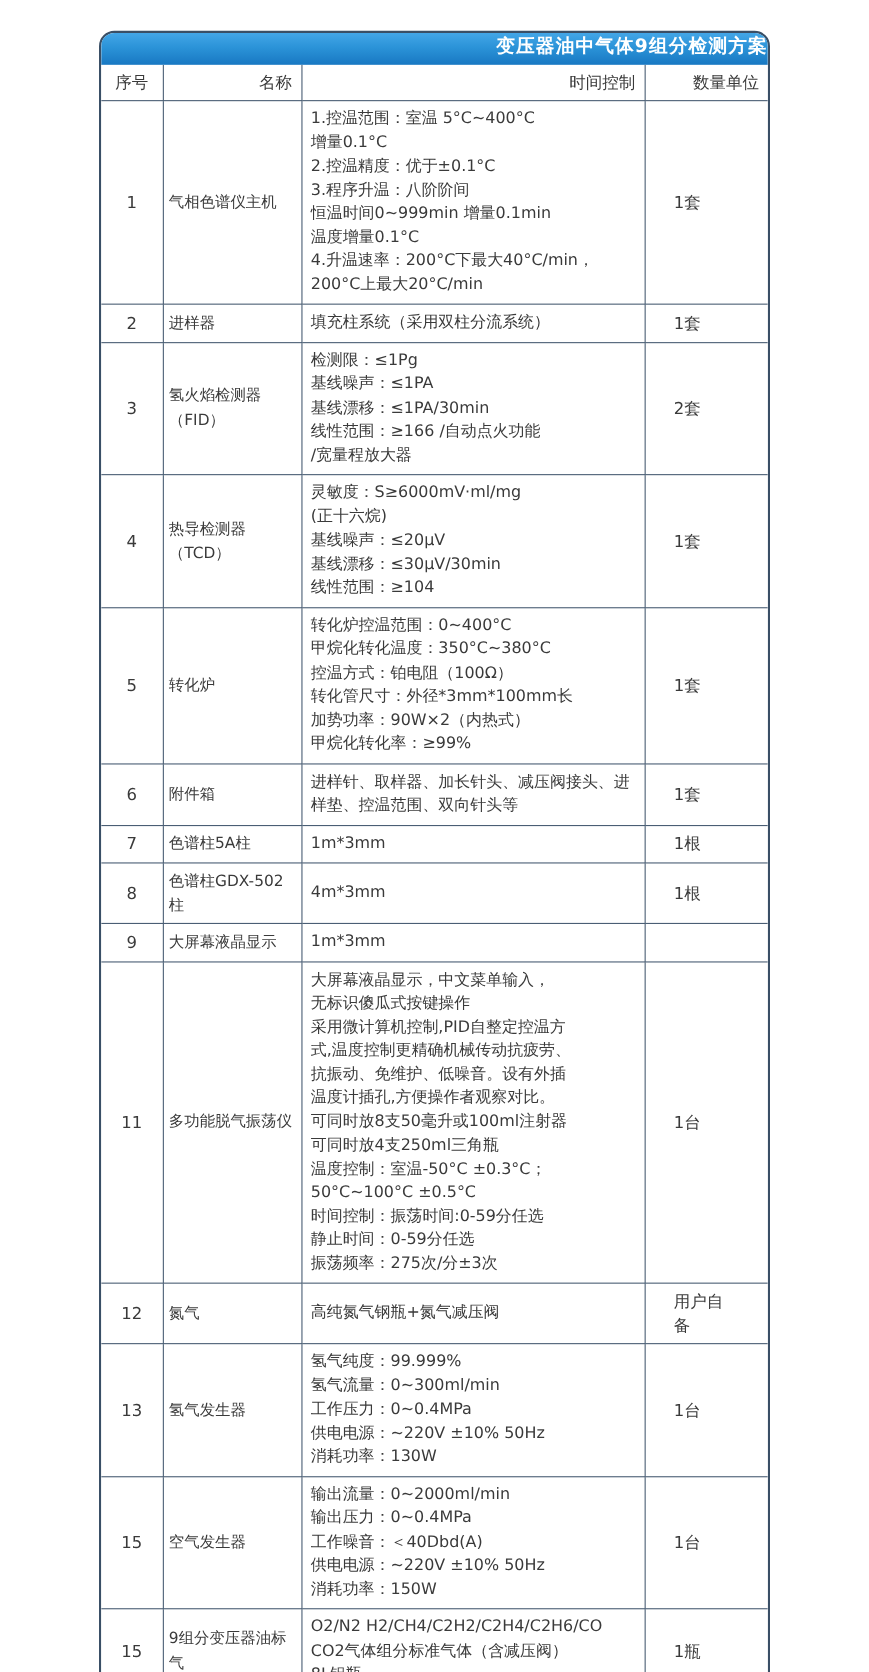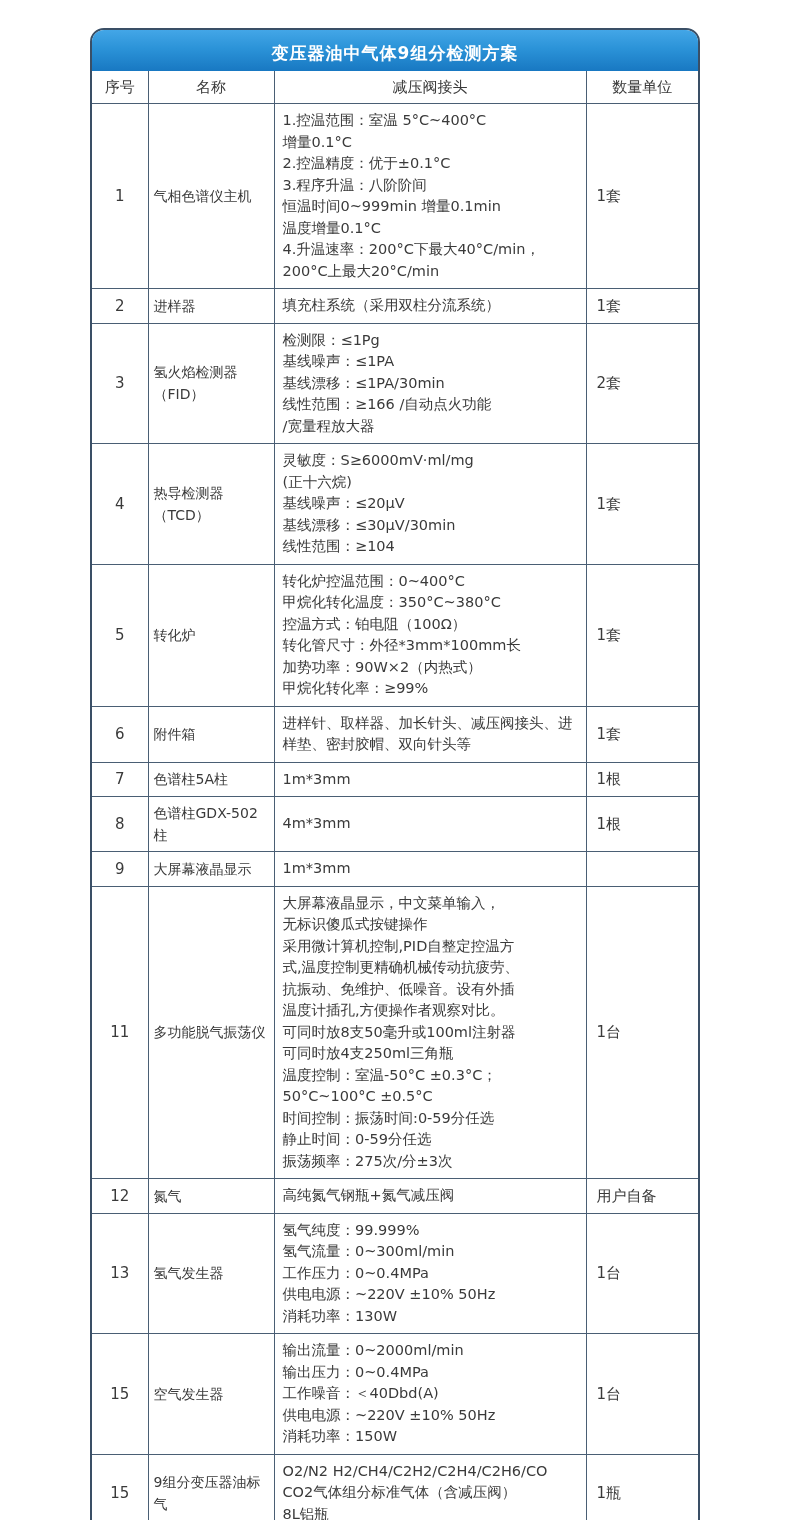--- a/index.html
+++ b/index.html
@@ -22,22 +22,22 @@
     border: 2px solid #3a4f66;
     border-radius: 14px;
     overflow: hidden;
     background: #ffffff;
   }
   .title-band {
     background: linear-gradient(180deg, #43a6e7 0%, #2b93d8 45%, #1878c2 100%);
     color: #ffffff;
     font-size: 17px;
     font-weight: bold;
-    text-align: center;
-    padding: 12px 0 6px 0;
+    text-align: right;
+    padding: 0 0 6px 0;
     letter-spacing: 1px;
   }
   table.spec-table {
     width: 100%;
     border-collapse: collapse;
     border-style: hidden;
     table-layout: fixed;
     color: #3a3a3a;
     background: #ffffff;
   }
@@ -48,59 +48,59 @@
   .spec-table th, .spec-table td {
     border: 1px solid #4a5e74;
     vertical-align: middle;
     font-weight: normal;
     padding: 5px 8px;
     font-size: 15px;
     line-height: 22px;
     overflow: hidden;
   }
   .spec-table th {
-    text-align: center;
+    text-align: right;
     height: 22px;
   }
   .spec-table th.h-no { text-align: center; margin-top: 16px; }
   td.cell-no {
     text-align: center;
   }
   td.cell-name {
     font-size: 14px;
     padding: 5px 5px;
   }
   td.cell-spec {
     white-space: pre-line;
     font-size: 14.5px;
     line-height: 21.5px;
     padding: 6px 8px;
   }
   td.cell-qty {
-    padding: 5px 10px;
+    padding: 5px 26px;
   }
 </style>
 </head>
 <body>
 
 <div class="table-wrap">
   <div class="title-band">变压器油中气体9组分检测方案</div>
 
   <table class="spec-table">
     <colgroup>
       <col class="c-no">
         <col class="c-name">
         <col class="c-spec">
         <col class="c-qty">
     </colgroup>
     <thead>
       <tr>
         <th class="h-no">序号</th>
         <th>名称</th>
-        <th>减压阀接头</th>
+        <th>时间控制</th>
         <th>数量单位</th>
       </tr>
     </thead>
     <tbody>
   <tr>
     <td class="cell-no">1</td>
     <td class="cell-name">气相色谱仪主机</td>
     <td class="cell-spec">1.控温范围：室温 5°C~400°C
 增量0.1°C
 2.控温精度：优于±0.1°C
@@ -149,21 +149,21 @@
 控温方式：铂电阻（100Ω）
 转化管尺寸：外径*3mm*100mm长
 加势功率：90W×2（内热式）
 甲烷化转化率：≥99%</td>
     <td class="cell-qty">1套</td>
   </tr>
 
   <tr>
     <td class="cell-no">6</td>
     <td class="cell-name">附件箱</td>
-    <td class="cell-spec">进样针、取样器、加长针头、减压阀接头、进样垫、密封胶帽、双向针头等</td>
+    <td class="cell-spec">进样针、取样器、加长针头、减压阀接头、进样垫、控温范围、双向针头等</td>
     <td class="cell-qty">1套</td>
   </tr>
 
   <tr>
     <td class="cell-no">7</td>
     <td class="cell-name">色谱柱5A柱</td>
     <td class="cell-spec">1m*3mm</td>
     <td class="cell-qty">1根</td>
   </tr>
 

